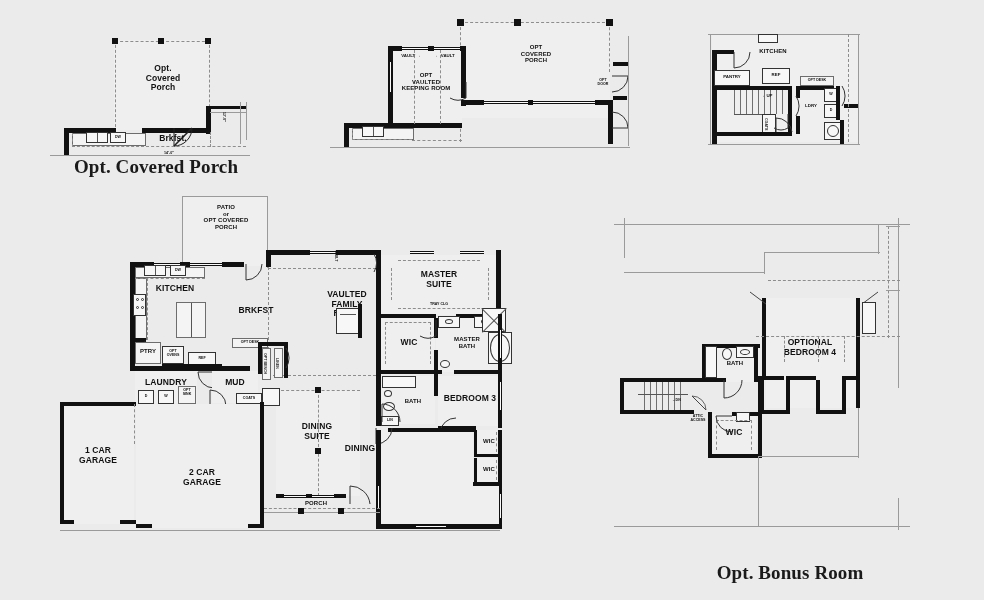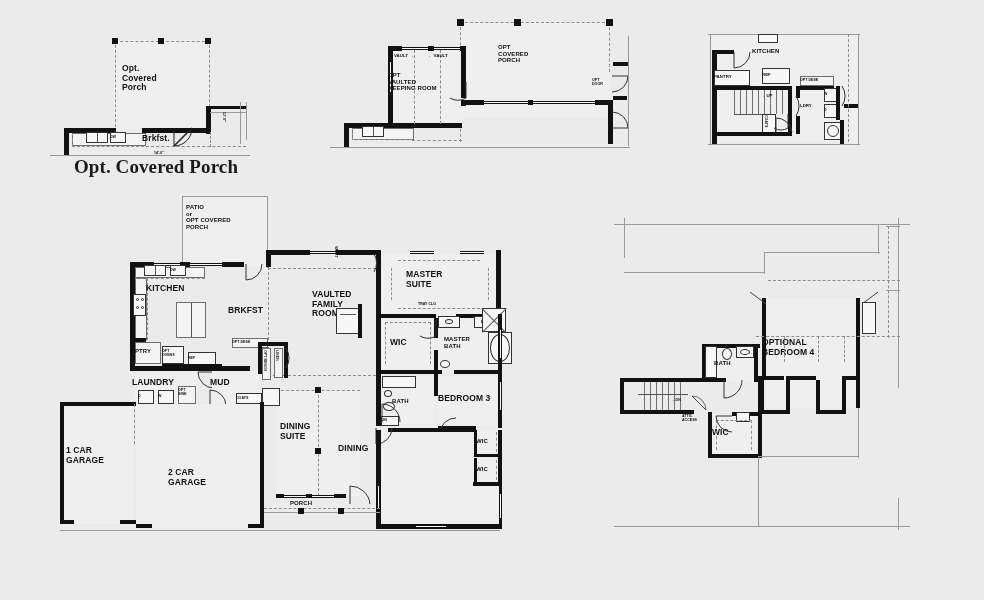--- a/index.html
+++ b/index.html
@@ -55,21 +55,21 @@
     border-left: 1px dashed #8d8d8d;
     width: 0;
   }
   .room {            
     position: absolute;
     background: #efefef;
   }
   .lbl {
     position: absolute;
     font-weight: bold;
-    text-align: left;
+    text-align: center;
     line-height: 1.12;
     white-space: pre-line;
     color: #111;
     letter-spacing: .1px;
   }
   .lbl-md  { font-size: 8.5px; }
   .lbl-sm  { font-size: 6px; }
   .lbl-xs  { font-size: 4.4px; letter-spacing: 0; }
   .lbl-xxs { font-size: 3.6px; letter-spacing: 0; }
   .vert { writing-mode: vertical-rl; text-orientation: mixed; }
@@ -683,14 +683,15 @@
   <div class="lbl lbl-md" style="left:102px;top:230px;width:44px;">WIC</div>
   <div class="dash-h" style="left:106px;top:222px;width:36px;"></div>
   <div class="dash-v" style="left:106px;top:222px;height:30px;"></div>
   <div class="dash-v" style="left:141px;top:222px;height:30px;"></div>
   <div class="door" style="left:104px;top:216px;">
     <svg width="20" height="20" viewBox="0 0 20 20">
       <path d="M18 2 L2 2 A16 16 0 0 0 18 18" fill="none" stroke="#333" stroke-width="1"></path>
     </svg>
   </div>
 </div>
+<div class="caption" style="left:690px;top:563px;width:200px;font-size:19px;">Opt. Bonus Room</div>
 
 </div>
 
 </body></html>

